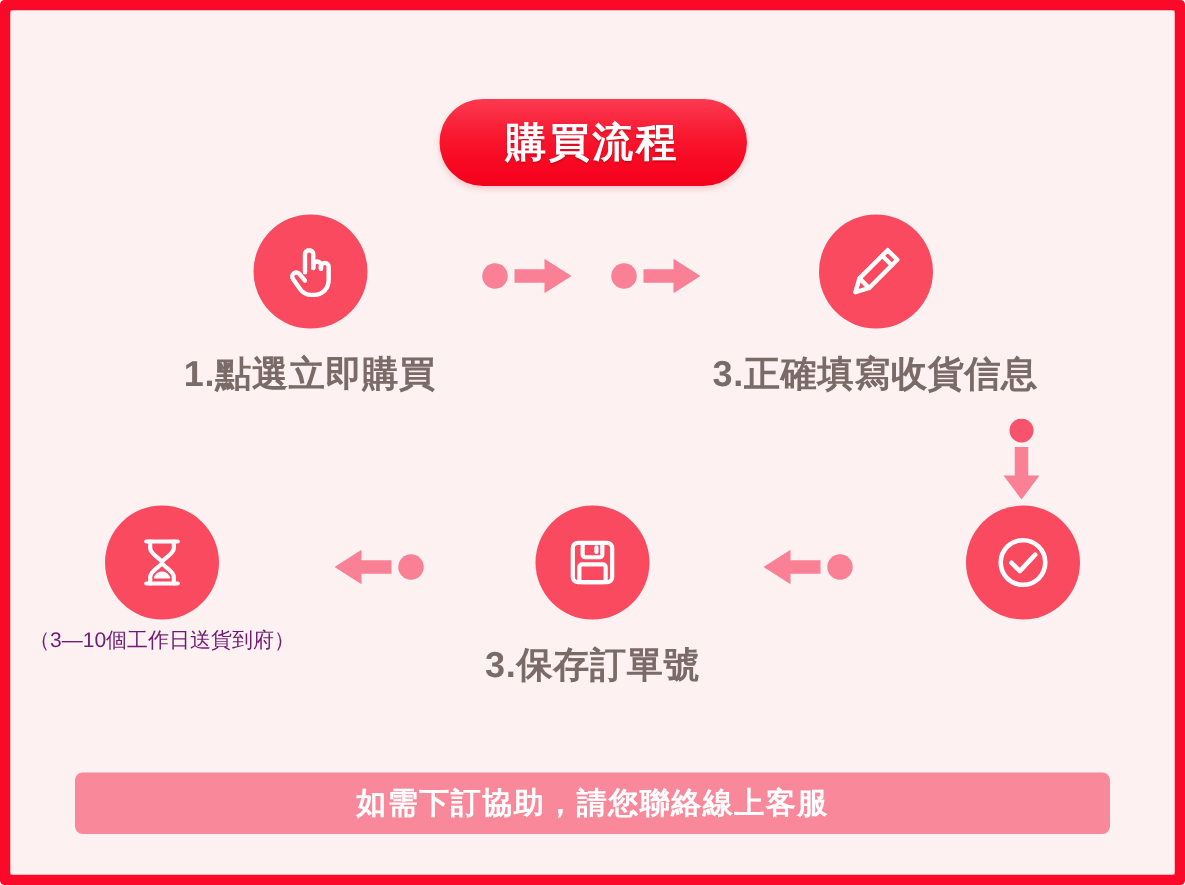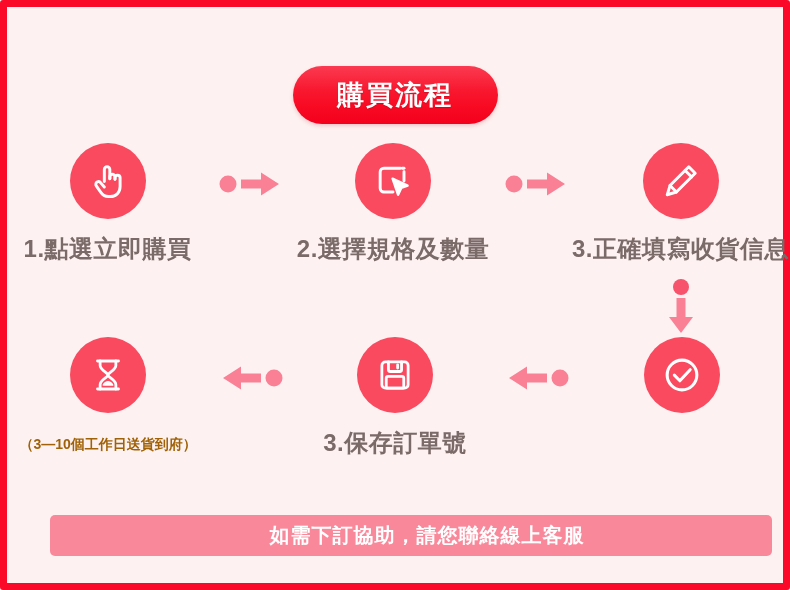--- a/index.html
+++ b/index.html
@@ -99,24 +99,24 @@
   .circle svg { display: block; }
   .step-label {
     margin-top: 14px;
     font-size: 24px;
     font-weight: bold;
     color: #7a6a68;
     white-space: nowrap;
     letter-spacing: 0.5px;
   }
   .step-sub {
-    margin-top: 23px;
+    margin-top: 5px;
     font-size: 14px;
-    font-weight: bold;
-    color: #a16207;
+    font-weight: normal;
+    color: #701a75;
     white-space: nowrap;
     letter-spacing: 0;
   }
 
   
   .conn {
     width: 86px;
     display: flex;
     align-items: center;
     justify-content: center;
@@ -149,21 +149,20 @@
     left: 43px;
     top: 508px;
     width: 690px;
     height: 41px;
     background: #f9889a;
     border-radius: 5px;
     display: flex;
     align-items: center;
     justify-content: center;
     z-index: 2;
-    padding-left: 32px;
   }
   #footer-text {
     color: #ffffff;
     font-size: 20px;
     font-weight: bold;
     letter-spacing: 1px;
     white-space: nowrap;
   }
 </style>
 </head>
@@ -194,34 +193,20 @@
 
     <div class="conn">
       <span>
         <svg width="62" height="30" viewBox="0 0 62 30">
           <circle cx="9" cy="15" r="8.5" fill="#f98095"></circle>
           <path d="M22 10.5 H42 V3.5 L60 15 L42 26.5 V19.5 H22 Z" fill="#f98095"></path>
         </svg>
       </span>
     </div>
 
-    <div class="step">
-      <div class="circle">
-        <span>
-          <svg width="44" height="44" viewBox="0 0 48 48" fill="none" stroke="#ffffff" stroke-width="3.2" stroke-linecap="round" stroke-linejoin="round">
-            <path d="M32 10H14a4 4 0 0 0-4 4v18a4 4 0 0 0 4 4h10"></path>
-            <path d="M36 14v10"></path>
-            <path d="M36 10h-2"></path>
-            <path d="M23.5 21.5 40 29l-7 2.6L29.6 39Z" fill="#ffffff" stroke="#ffffff" stroke-width="2.6"></path>
-            <path d="M23.5 21.5 40 29l-7 2.6L29.6 39Z" fill="#ffffff" stroke="#f94a60" stroke-width="0"></path>
-          </svg>
-        </span>
-      </div>
-      <div class="step-label">2.選擇規格及數量</div>
-    </div>
 
     <div class="conn">
       <span>
         <svg width="62" height="30" viewBox="0 0 62 30">
           <circle cx="9" cy="15" r="8.5" fill="#f98095"></circle>
           <path d="M22 10.5 H42 V3.5 L60 15 L42 26.5 V19.5 H22 Z" fill="#f98095"></path>
         </svg>
       </span>
     </div>
 

